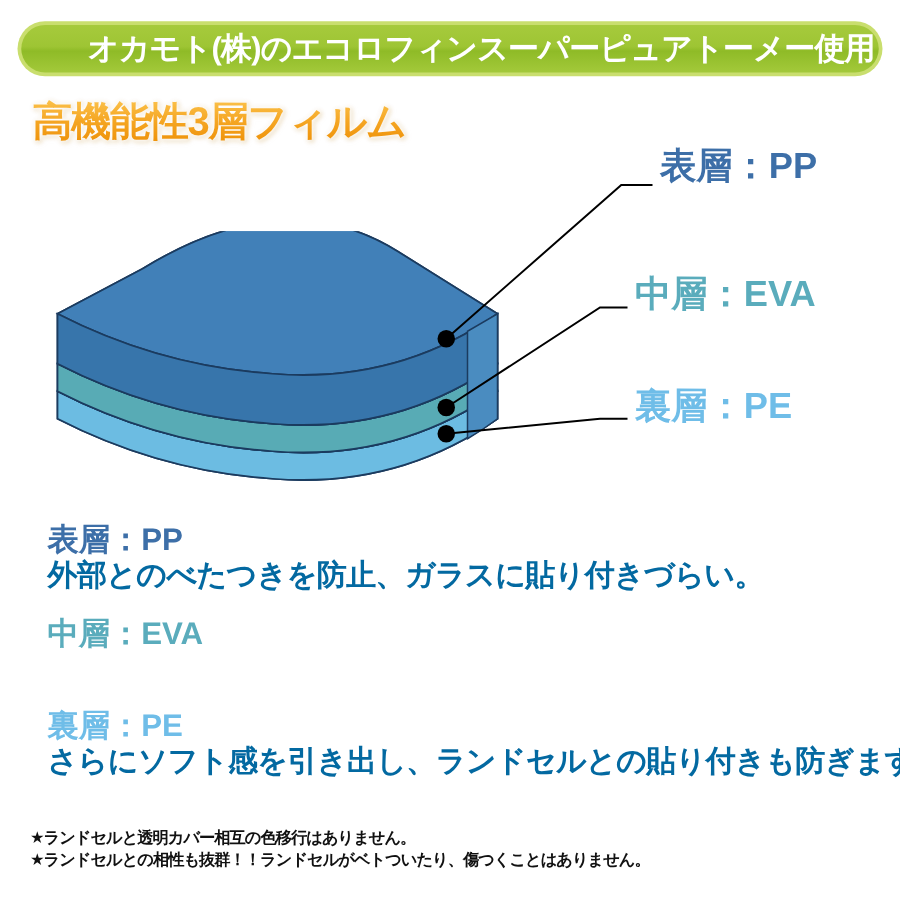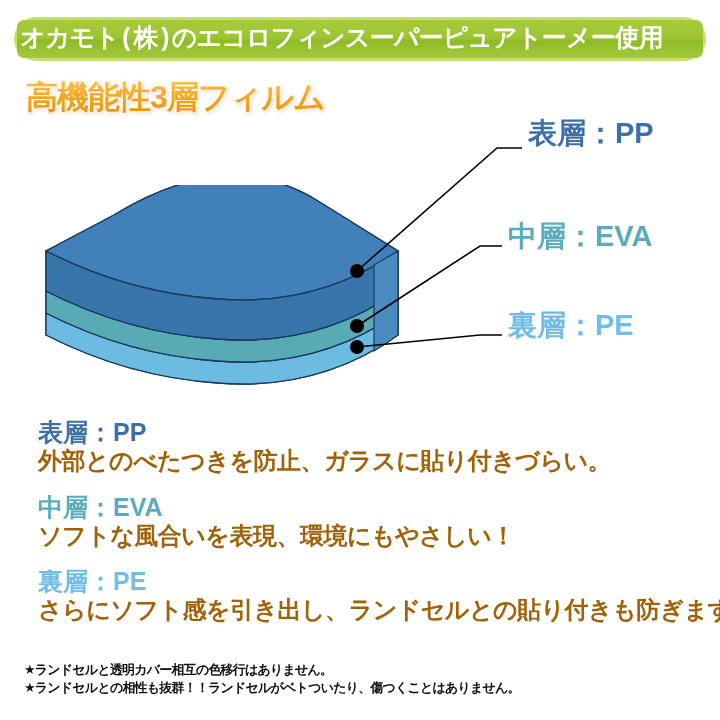--- a/index.html
+++ b/index.html
@@ -29,27 +29,26 @@
     border-radius: 22px;
     background: #c9de6e;
     box-sizing: border-box;
   }
   .banner-inner {
     position: absolute;
     left: 3px;
     top: 3px;
     right: 3px;
     bottom: 3px;
-    border-radius: 7px;
+    border-radius: 19px;
     background: linear-gradient(180deg, #a6ca3c 0%, #9ec534 45%, #8fbb27 55%, #a3c93a 100%);
     display: flex;
     align-items: center;
-    justify-content: flex-start;
+    justify-content: flex-end;
     overflow: hidden;
-    font-family: Liberation Mono, monospace;
   }
   #banner-text {
     color: #ffffff;
     font-size: 25px;
     font-weight: bold;
     letter-spacing: -0.6px;
     white-space: nowrap;
     line-height: 1;
     transform: scaleX(0.99);
   }
@@ -108,21 +107,21 @@
     line-height: 1.12;
     letter-spacing: 0px;
   }
   #desc-pp  .desc-head { color: #3d6fa8; }
   #desc-eva .desc-head { color: #5aacbc; }
   #desc-pe  .desc-head { color: #6fbde8; }
 
   .desc-body {
     font-size: 24px;
     font-weight: bold;
-    color: #a16207;
+    color: #0369a1;
     line-height: 1.2;
     letter-spacing: -0.5px;
     margin-top: 1px;
   }
 
   
   #notes {
     position: absolute;
     left: 24px;
     top: 661px;
@@ -184,21 +183,20 @@
 <div class="callout" id="callout-eva">中層：EVA</div>
 <div class="callout" id="callout-pe">裏層：PE</div>
 
 <div class="desc-block" id="desc-pp">
   <div class="desc-head">表層：PP</div>
   <div class="desc-body">外部とのべたつきを防止、ガラスに貼り付きづらい。</div>
 </div>
 
 <div class="desc-block" id="desc-eva">
   <div class="desc-head">中層：EVA</div>
-  <div class="desc-body">ソフトな風合いを表現、環境にもやさしい！</div>
 </div>
 
 <div class="desc-block" id="desc-pe">
   <div class="desc-head">裏層：PE</div>
   <div class="desc-body">さらにソフト感を引き出し、ランドセルとの貼り付きも防ぎます。</div>
 </div>
 
 <div id="notes">
   <div class="note-line">★ランドセルと透明カバー相互の色移行はありません。</div>
   <div class="note-line">★ランドセルとの相性も抜群！！ランドセルがベトついたり、傷つくことはありません。</div>

